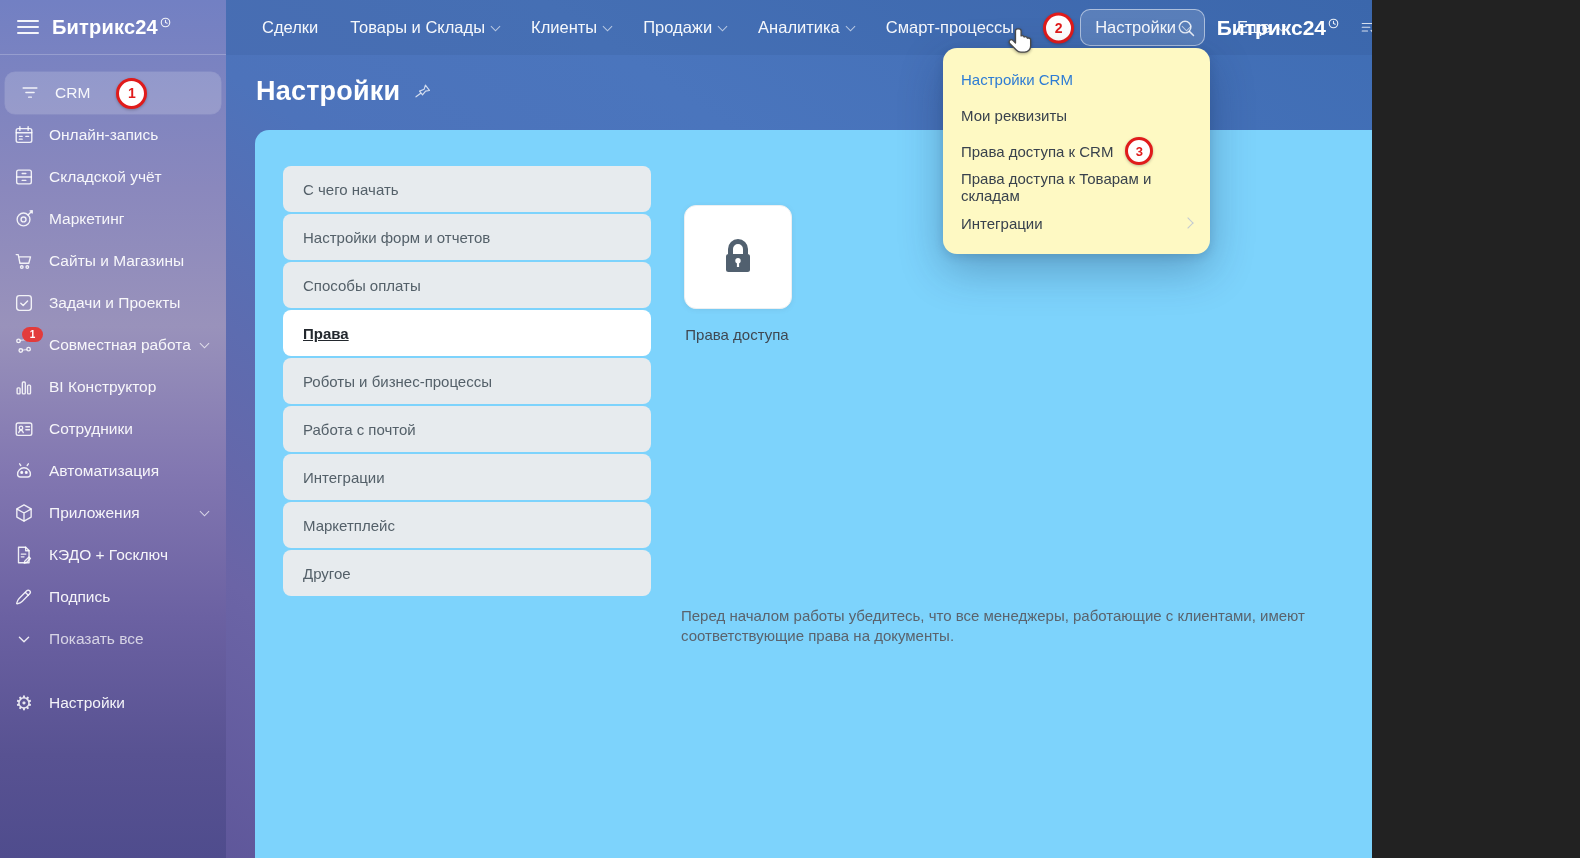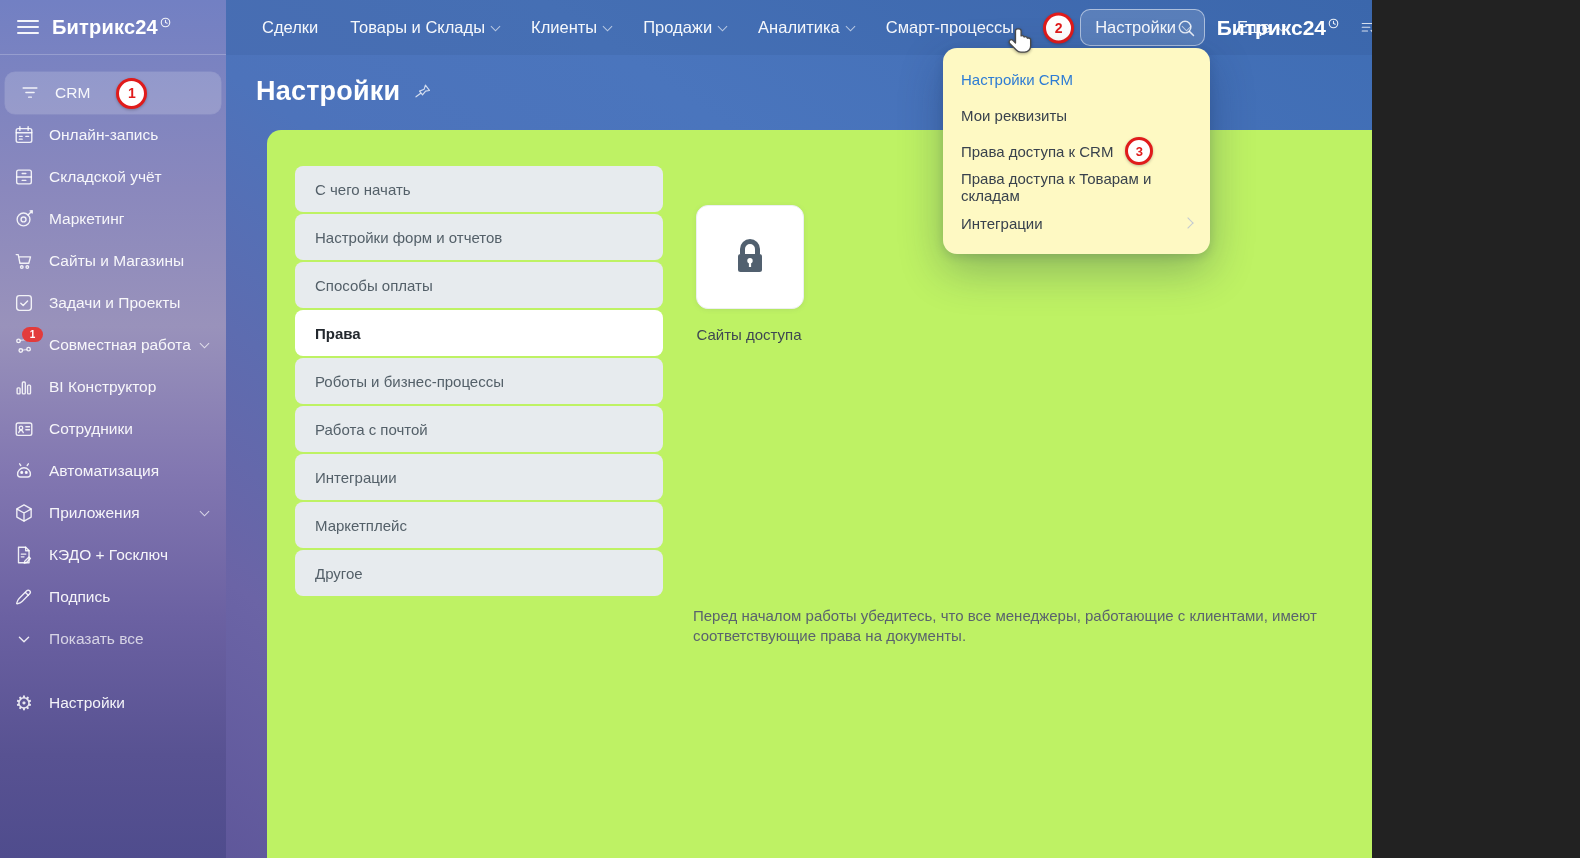--- a/index.html
+++ b/index.html
@@ -70,27 +70,27 @@
   .tr-logo{font-size:21px;font-weight:700;display:flex;align-items:flex-start;gap:2px;cursor:pointer;}
   .tr-logo .clock{width:11px;height:11px;margin-top:2px;opacity:.9;}
   .partial-ic{width:20px;height:18px;margin-right:-9px;stroke:rgba(255,255,255,.8);fill:none;stroke-width:1.6;stroke-linecap:round;}
   
   .page-title{
     position:absolute;left:256px;top:76px;z-index:6;color:#fff;
     font-size:27px;font-weight:700;display:flex;align-items:center;gap:13px;letter-spacing:.2px;
   }
   .pin-ic{width:19px;height:19px;stroke:rgba(255,255,255,.75);fill:none;stroke-width:1.5;stroke-linejoin:round;transform:rotate(8deg);cursor:pointer;}
   
-  .card{position:absolute;left:255px;top:130px;right:0;bottom:0;background:#bef264;border-radius:14px 0 0 0;z-index:6;margin-left:12px;}
+  .card{position:absolute;left:255px;top:130px;right:0;bottom:0;background:#7dd3fc;border-radius:14px 0 0 0;z-index:6;}
   .settings-list{position:absolute;left:28px;top:36px;width:368px;}
   .set-item{
     height:46px;margin-bottom:2px;border-radius:8px;background:#e7ebee;
     color:#546069;font-size:15px;display:flex;align-items:center;padding:0 20px;cursor:pointer;
   }
-  .set-item.selected{background:#fff;color:#23282e;font-weight:700;}
+  .set-item.selected{background:#fff;color:#23282e;font-weight:700;text-decoration:underline;}
   .tile{
     position:absolute;left:429px;top:75px;width:106px;height:102px;background:#fff;
     border:1px solid #eceff1;border-radius:12px;box-shadow:0 1px 5px rgba(80,95,110,.10);
     display:flex;align-items:center;justify-content:center;cursor:pointer;
   }
   .tile-label{position:absolute;left:384px;top:196px;width:196px;text-align:center;color:#3f4852;font-size:15px;}
   .hint{position:absolute;left:426px;top:476px;color:#5a636d;font-size:15px;line-height:20px;}
   
   .dropdown{
     position:absolute;left:943px;top:48px;width:267px;z-index:40;background:#fef9c3;border-radius:14px;
@@ -424,21 +424,21 @@
         <div class="set-item">Другое</div>
     </div>
     <div class="tile">
       <svg width="48" height="48" viewBox="0 0 48 48">
         <path d="M16.5 21v-5a7.5 7.5 0 0 1 15 0v5" fill="none" stroke="#51606f" stroke-width="5"></path>
         <rect x="12" y="21" width="24" height="18" rx="2.5" fill="#51606f"></rect>
         <circle cx="24" cy="27.8" r="2.7" fill="#ffffff"></circle>
         <rect x="22.9" y="28.8" width="2.2" height="5.2" fill="#ffffff"></rect>
       </svg>
     </div>
-    <div class="tile-label">Сайты доступа</div>
+    <div class="tile-label">Права доступа</div>
     <div class="hint">Перед началом работы убедитесь, что все менеджеры, работающие с клиентами, имеют соответствующие права на документы.</div>
   </main>
 
   <div class="dropdown">
     <div class="dd-item accent">
         <span>Настройки CRM</span>
 
       </div>
       <div class="dd-item">
         <span>Мои реквизиты</span>

